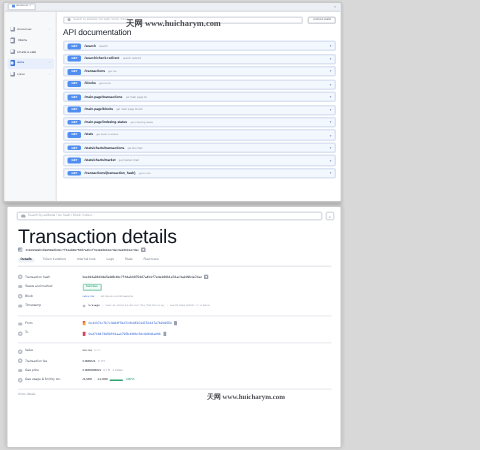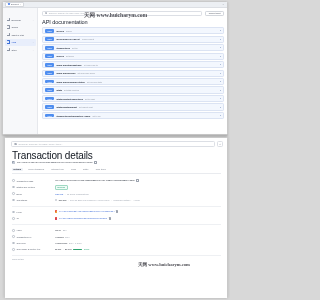--- a/index.html
+++ b/index.html
@@ -118,21 +118,21 @@
     flex: 1; height: 6px; border: 0.4px solid #dcdfe5; border-radius: 1.4px;
     display: flex; align-items: center; gap: 1.8px; padding: 0 2.4px;
     font-size: 2.2px; color: #a5abb5;
   }
   .w2-go {
     width: 5.6px; height: 6px; border: 0.4px solid #dcdfe5; border-radius: 1.4px;
     display: flex; align-items: center; justify-content: center;
     font-size: 1.9px; color: #7a818c;
   }
   .w2-body { padding: 3px 6px 0 7px; }
-  .page-title2 { font-size: 10px; color: #10161f; letter-spacing: -0.15px; margin-bottom: 0; }
+  .page-title2 { font-size: 13px; color: #10161f; letter-spacing: -0.15px; margin-bottom: 0; }
 
   .hashline { display: flex; align-items: center; gap: 1.6px; margin-bottom: 3.4px; }
   .hash-ico {
     width: 3.2px; height: 3.2px; flex: none; border-radius: 0.5px;
     background: linear-gradient(135deg,#9aa3b2 0 50%, #c3c9d4 50% 100%);
   }
   .hash-txt {
     font-size: 2.1px; color: #262d3a; font-family: "Liberation Mono", monospace;
     letter-spacing: -0.08px; overflow: hidden; white-space: nowrap;
   }

